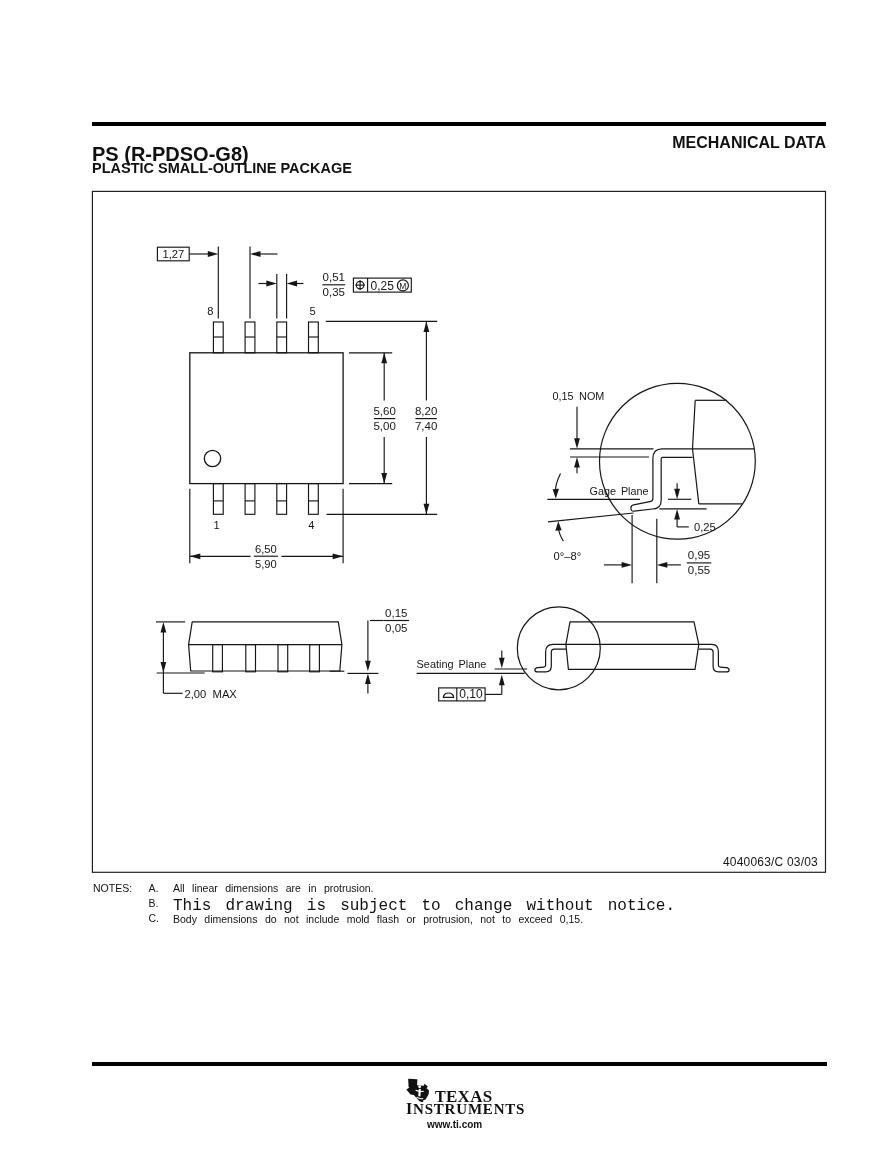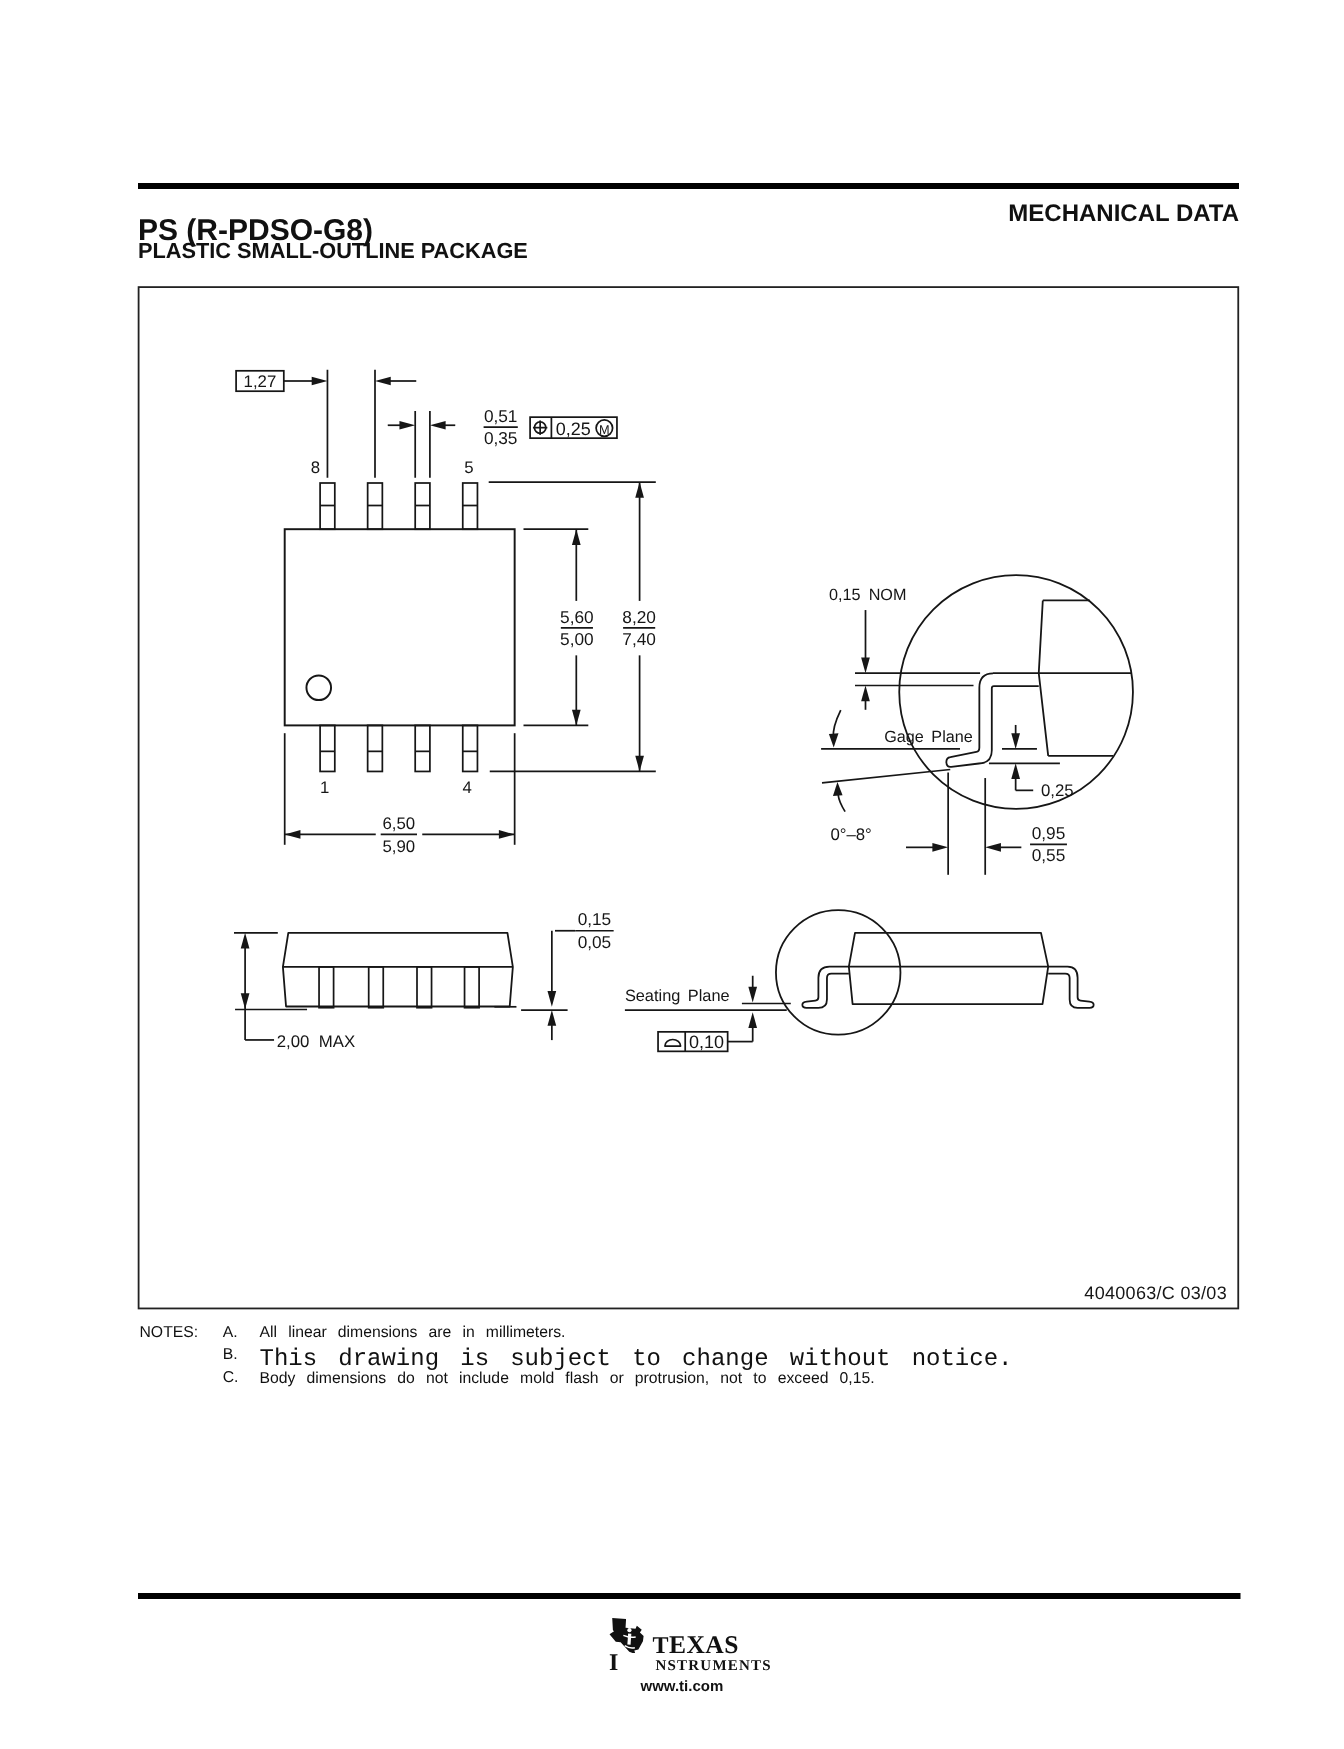--- a/index.html
+++ b/index.html
@@ -162,27 +162,27 @@
 <text x="459.3" y="698.4" font-family="Liberation Sans, sans-serif" font-size="12" font-weight="normal" fill="#161616" text-anchor="start">0,10</text>
 <circle cx="558.8" cy="648.3" r="41.5" stroke="#161616" stroke-width="1.2" fill="none"></circle>
 <path d="M 570.0 621.9 L 694.0 621.9 L 698.8 644.4 L 695.0 669.4 L 568.4 669.4 L 565.9 644.4 Z" stroke="#161616" stroke-width="1.2" fill="none" stroke-linejoin="round"></path>
 <line x1="565.9" y1="644.4" x2="698.8" y2="644.4" stroke="#161616" stroke-width="1.2"></line>
 <path d="M 565.9 644.4 L 553.0 644.4 Q 545.6 644.4 545.6 651.9 L 545.6 664.9 Q 545.6 666.9 543.6 667.1 L 537.8 667.7 Q 534.9 668.0 534.9 669.9 Q 534.9 671.9 537.6 671.9 L 545.6 671.9 Q 551.3 671.9 551.3 666.3 L 551.3 652.0 Q 551.3 649.1 554.3 649.1 L 565.9 649.1" stroke="#161616" stroke-width="1.2" fill="none" stroke-linejoin="round"></path>
 <path d="M 698.8 644.4 L 711.7 644.4 Q 718.4 644.4 718.4 651.9 L 718.4 664.9 Q 718.4 666.9 720.4 667.1 L 726.2 667.7 Q 729.1 668.0 729.1 669.9 Q 729.1 671.9 726.4 671.9 L 718.4 671.9 Q 713.1 671.9 713.1 666.3 L 713.1 652.0 Q 713.1 649.1 710.1 649.1 L 698.8 649.1" stroke="#161616" stroke-width="1.2" fill="none" stroke-linejoin="round"></path>
 <text x="818.0" y="866.0" font-family="Liberation Sans, sans-serif" font-size="12" font-weight="normal" fill="#161616" text-anchor="end" letter-spacing="0.2">4040063/C 03/03</text>
 </svg>
 <div class="abs" style="left:93px;top:881.5px;font-size:10.5px;word-spacing:4.5px;">NOTES:</div>
 <div class="abs" style="left:148.5px;top:881.5px;font-size:10.5px;">A.</div>
-<div class="abs" style="left:173px;top:881.5px;font-size:10.5px;word-spacing:4.5px;">All linear dimensions are in millimeters.</div>
+<div class="abs" style="left:173px;top:881.5px;font-size:10.5px;word-spacing:4.5px;">All linear dimensions are in protrusion.</div>
 <div class="abs" style="left:148.5px;top:896.7px;font-size:10.5px;">B.</div>
 <div class="abs" style="left:173px;top:896.7px;font-size:16px;word-spacing:4.5px;font-family:Liberation Mono, monospace;">This drawing is subject to change without notice.</div>
 <div class="abs" style="left:148.5px;top:911.9px;font-size:10.5px;">C.</div>
 <div class="abs" style="left:173px;top:913px;font-size:10.5px;word-spacing:4.5px;">Body dimensions do not include mold flash or protrusion, not to exceed 0,15.</div>
 <div class="abs" style="left:92px;top:1061.5px;width:735px;height:4.5px;background:#000;"></div>
 <svg style="position:absolute;left:405px;top:1077.5px" width="27" height="24.75" viewBox="0 0 24 22">
 <path d="M 2.8 0.6 L 11.0 1.2 L 10.7 6.4 L 16.6 6.9 L 17.4 5.2 L 20.3 7.6 L 19.2 9.2 L 21.4 11.2 L 21.0 14.4 L 18.3 19.2 L 15.9 19.9 L 16.6 22.0 L 12.9 20.6 L 7.8 15.0 L 4.9 14.7 L 1.2 10.2 L 3.9 8.5 L 3.2 7.9 Z" fill="#111"></path>
 <circle cx="13.0" cy="7.8" r="1.25" fill="#fff"></circle>
 <rect x="12.0" y="9.8" width="1.9" height="6.6" fill="#fff" transform="rotate(4 12.9 13)"></rect>
 <path d="M 9.4 10.9 q 3.5 1.5 7.3 0.9" stroke="#fff" stroke-width="0.9" fill="none"></path>
 <path d="M 10.2 17.0 q 2.9 1.9 6.0 1.2" stroke="#fff" stroke-width="0.9" fill="none"></path>
 </svg>
 <div class="abs" style="left:435px;top:1087px;font-family:'Liberation Serif',serif;font-weight:bold;font-size:16px;letter-spacing:0.3px;">T<span style="font-size:17px;">EXAS</span></div>
-<div class="abs" style="left:406px;top:1099.5px;font-family:'Liberation Serif',serif;font-weight:bold;font-size:16px;letter-spacing:0.8px;">I<span style="font-size:10px;margin-left:24px;">NSTRUMENTS</span></div>
+<div class="abs" style="left:406px;top:1099.5px;font-family:'Liberation Serif',serif;font-weight:bold;font-size:16px;letter-spacing:0.8px;">I<span style="font-size:15px;">NSTRUMENTS</span></div>
 <div class="abs b" style="left:427px;top:1119px;font-size:10px;">www.ti.com</div>
 </body></html>

